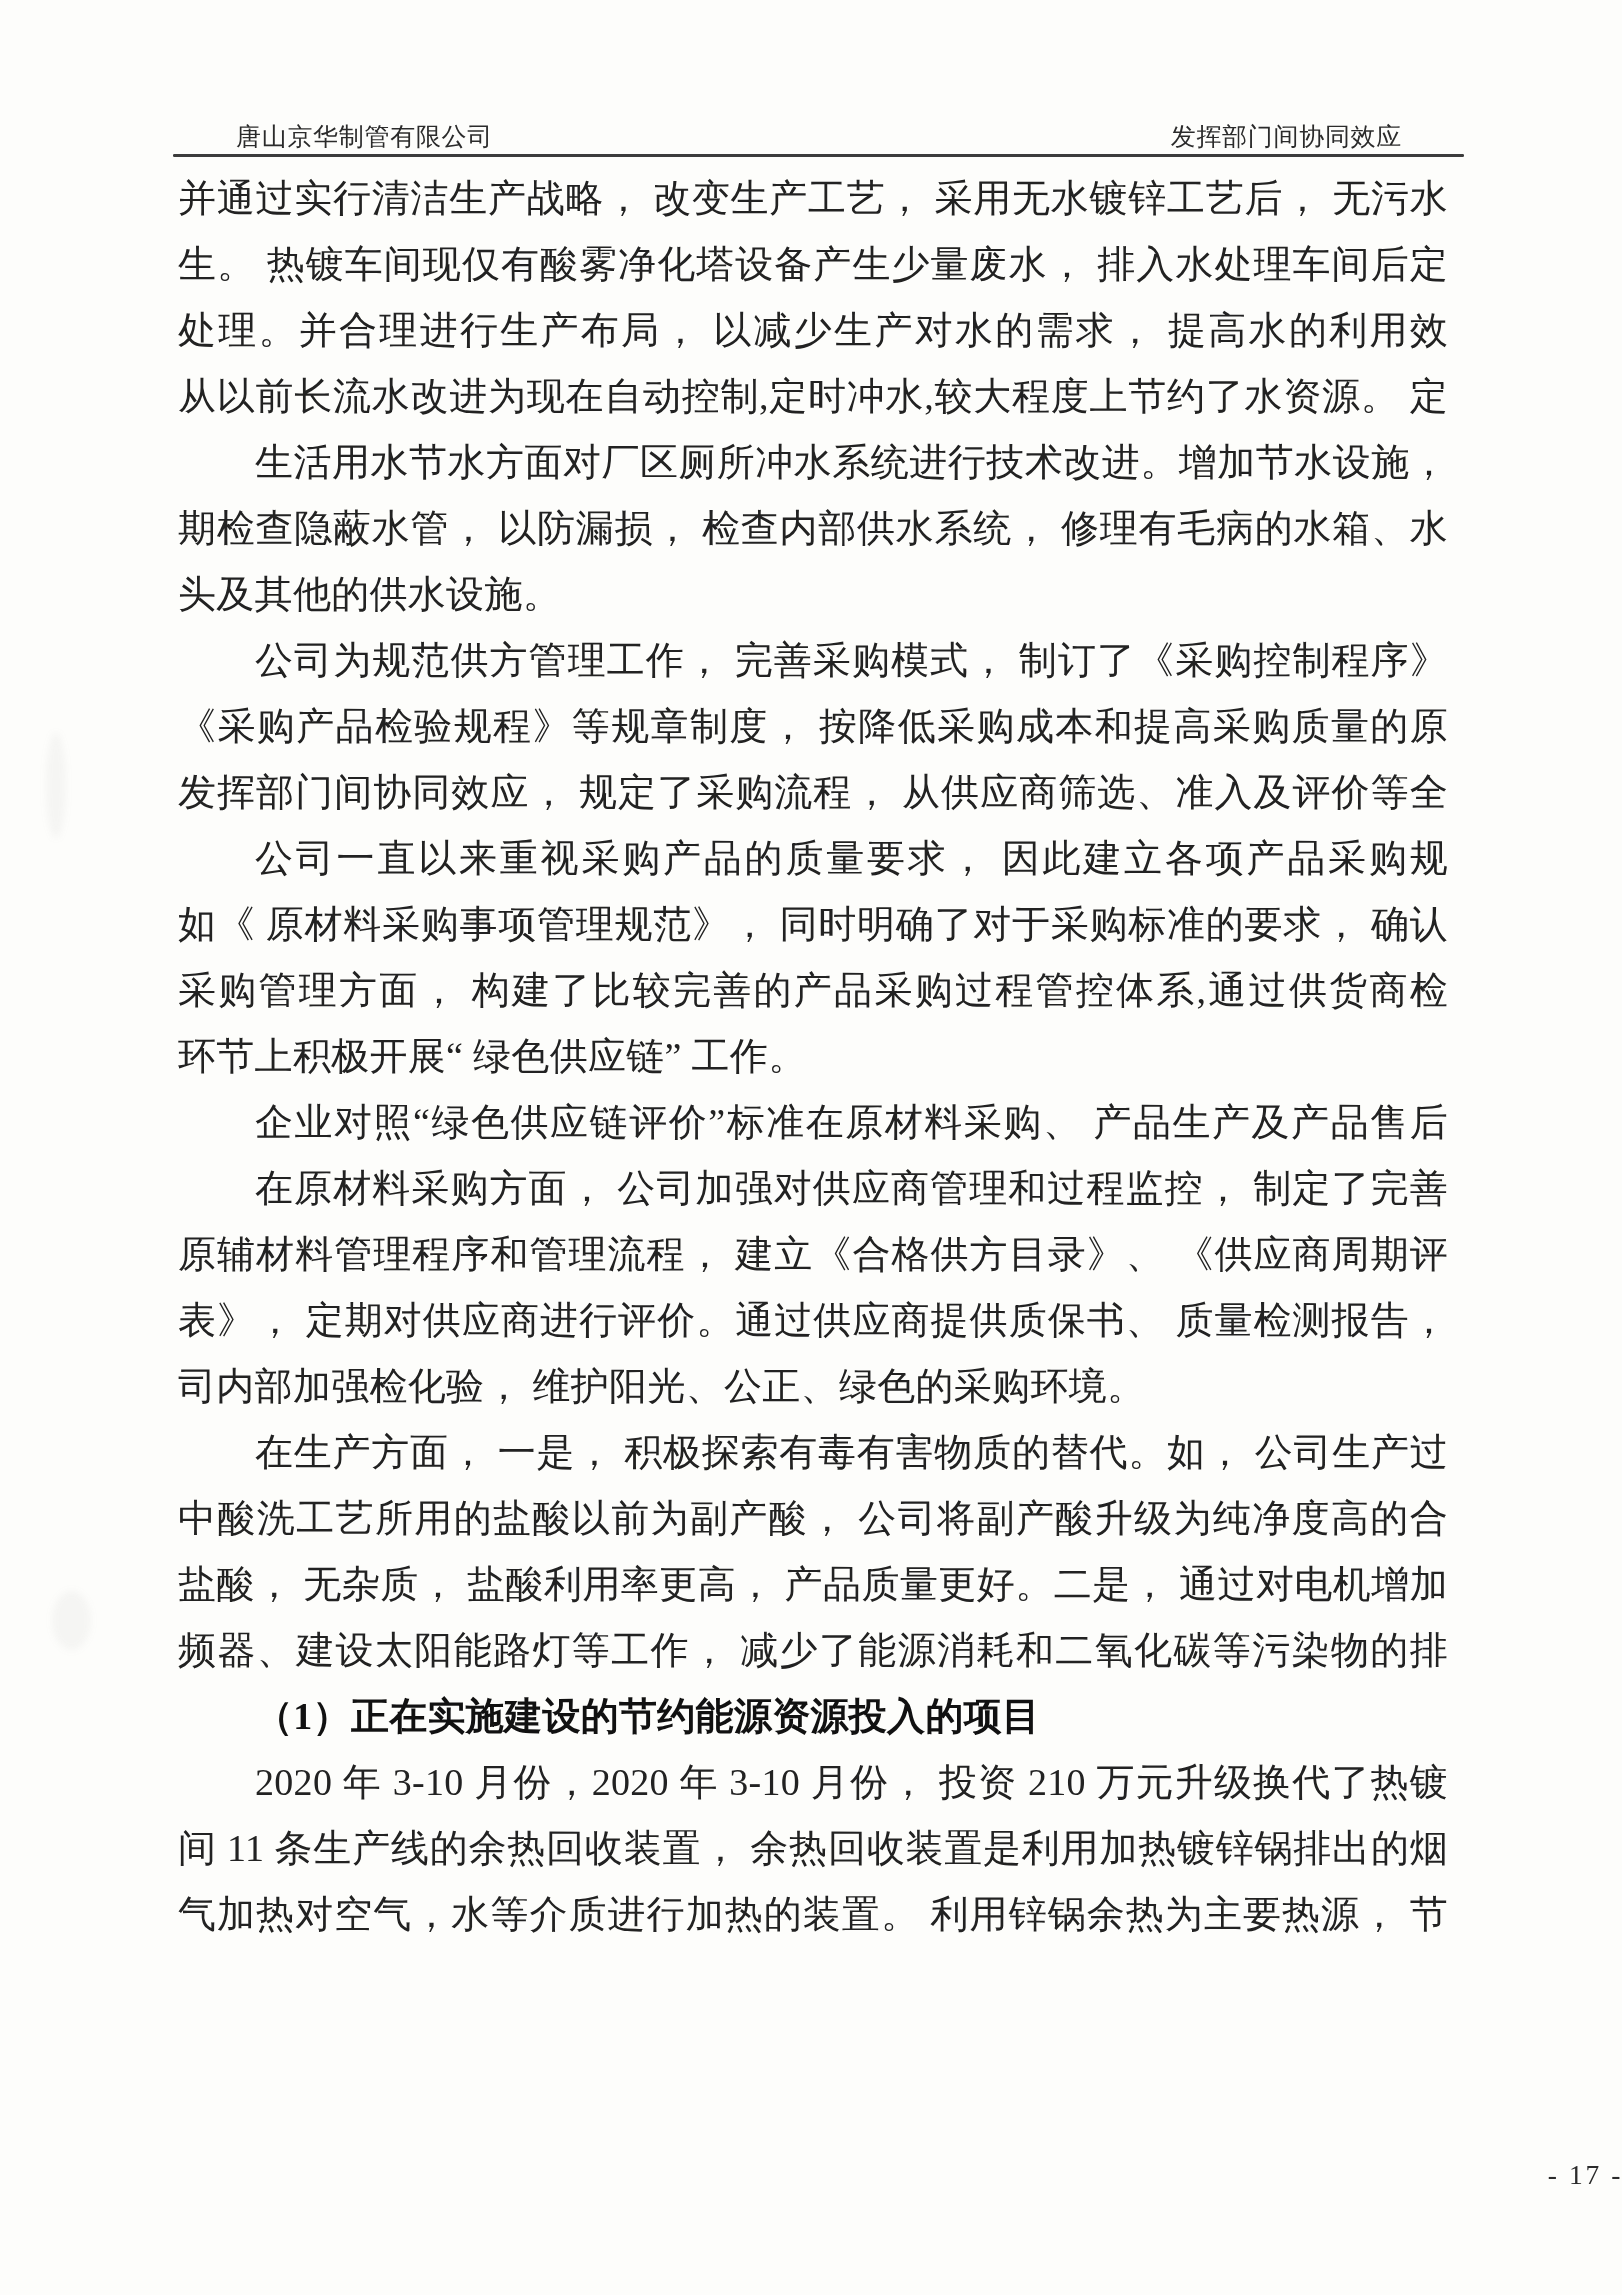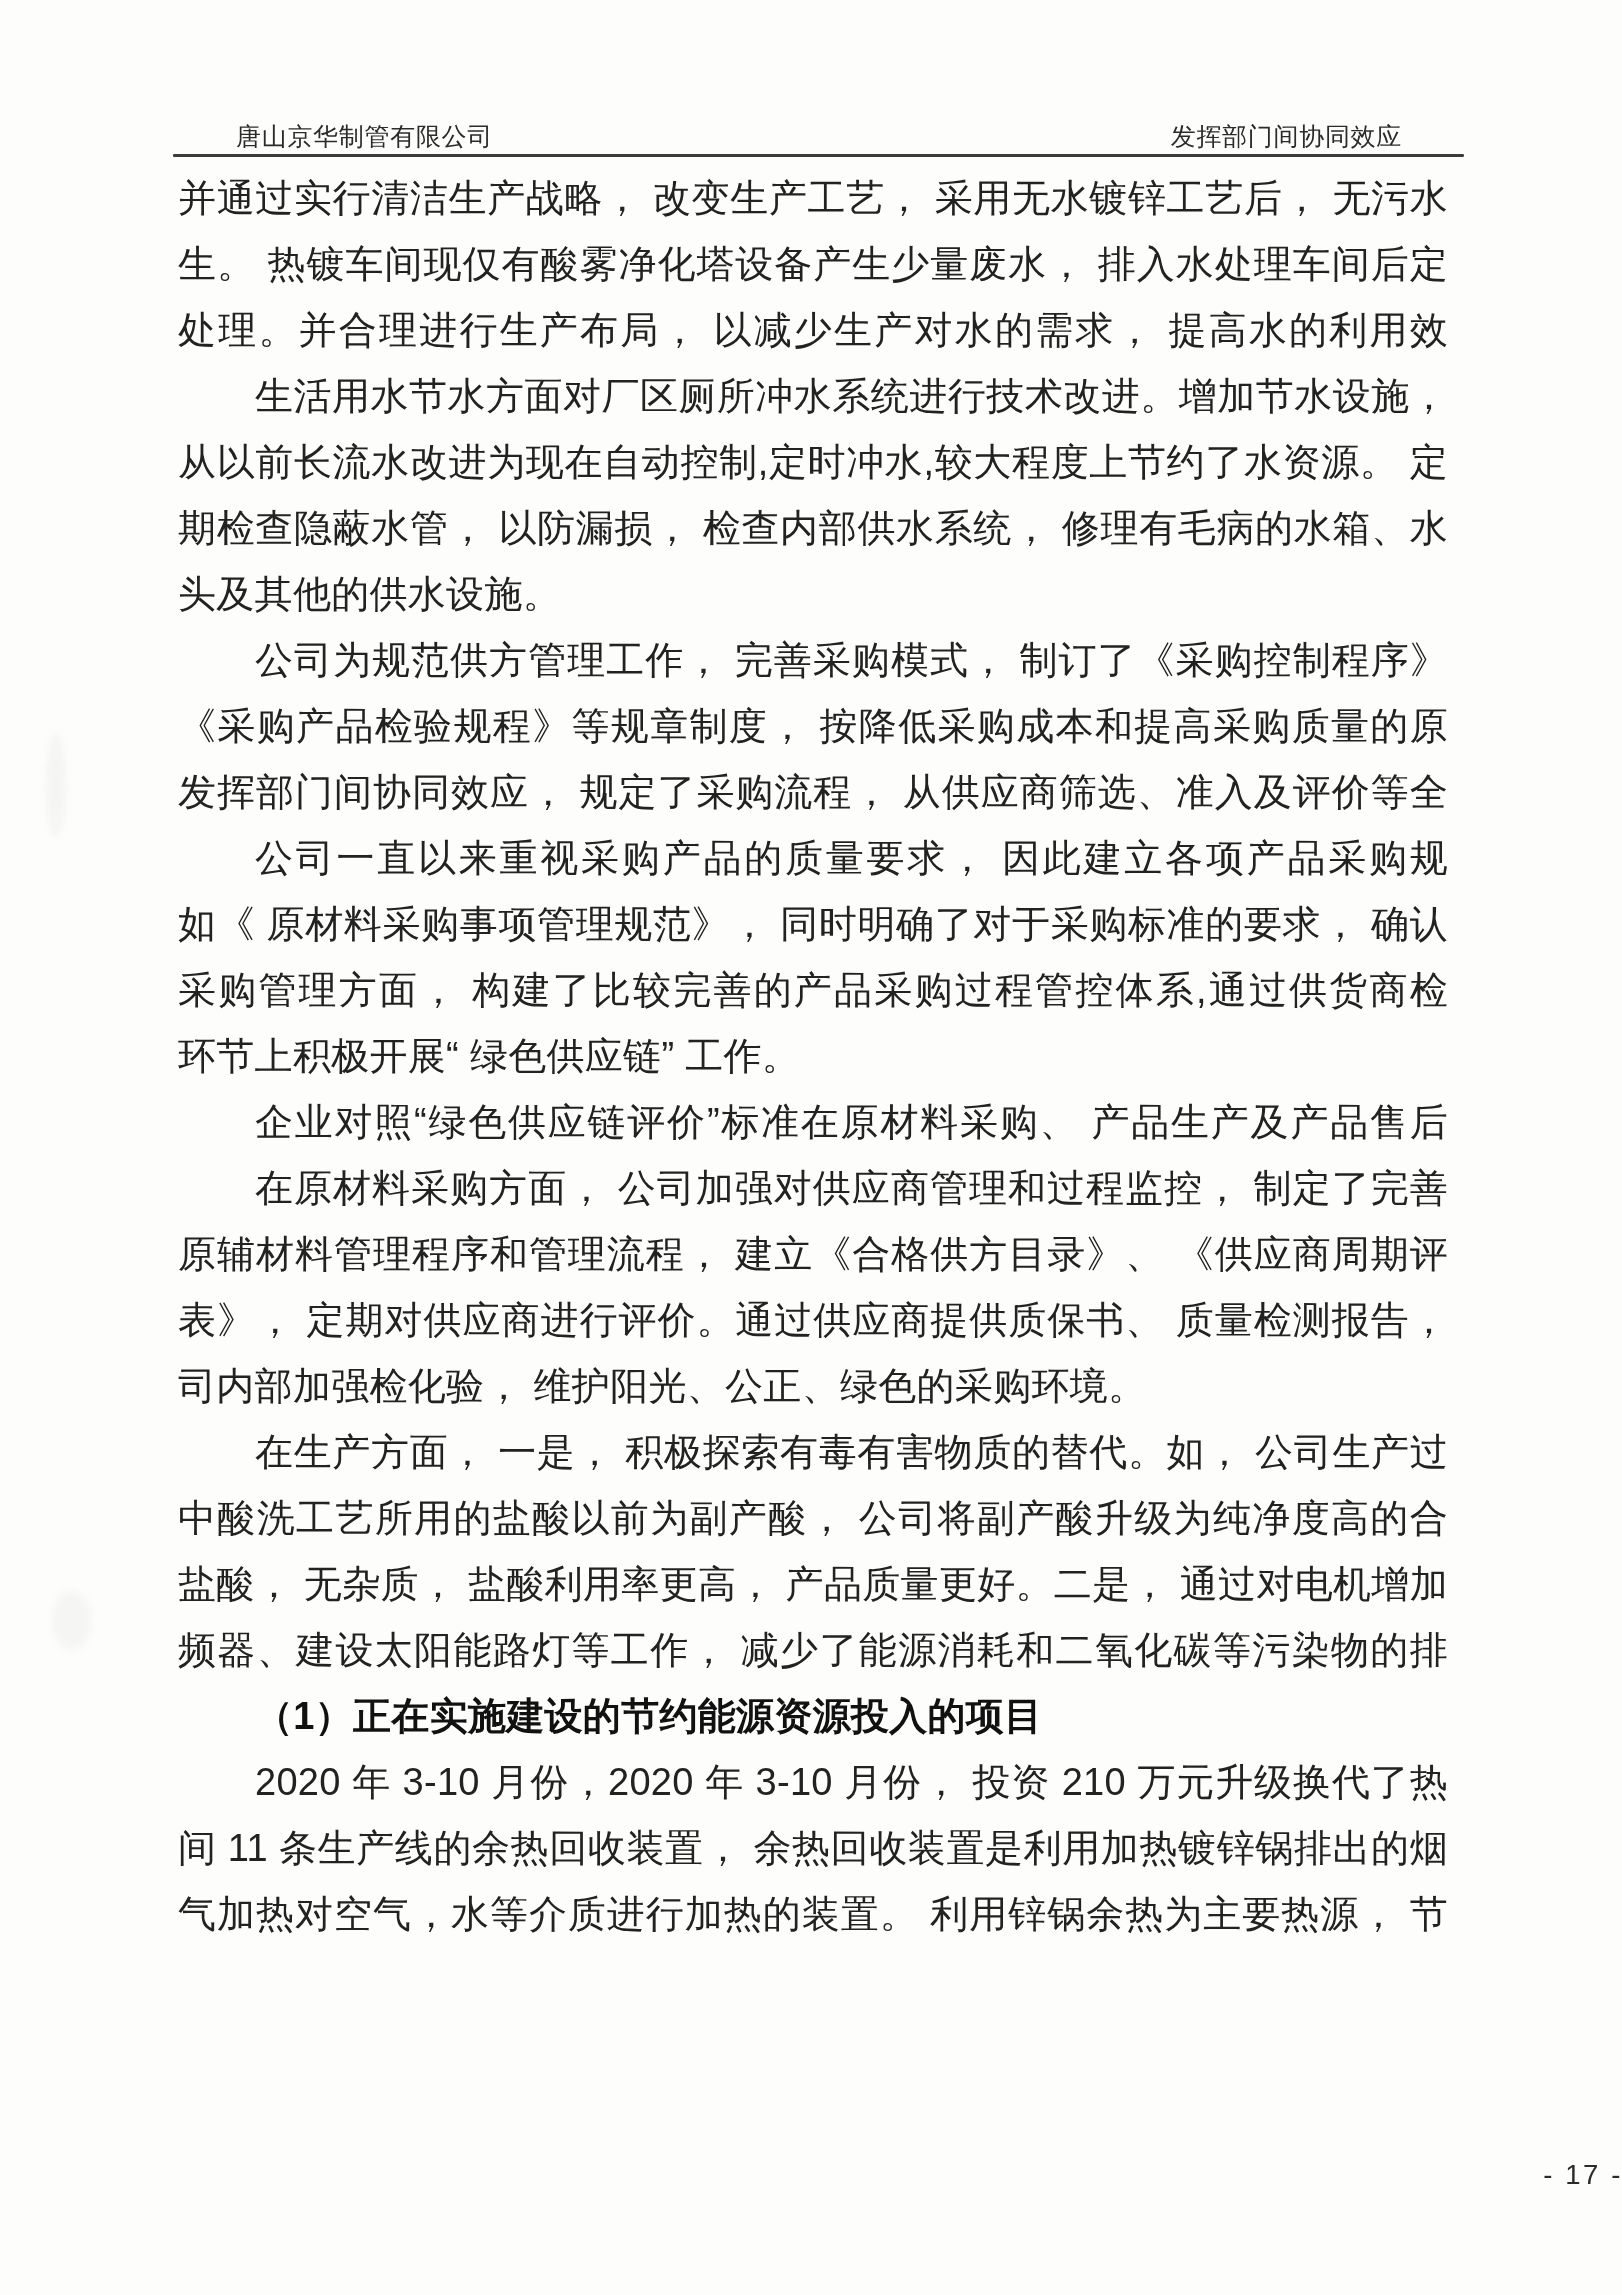--- a/index.html
+++ b/index.html
@@ -1,21 +1,21 @@
 <!DOCTYPE html>
 <html lang="zh" style="font-size:10.5px"><head>
 <meta charset="utf-8">
 <style>
   html,body{margin:0;padding:0;background:#d8d8d8;}
   .page{
     position:relative;
     width:1623px;height:2295px;
     margin:0 auto;
     background:#fdfdfb;
-    font-family:Liberation Sans, sans-serif;
+    font-family:Liberation Serif, serif;
     color:#1f1f1f;
     overflow:hidden;
   }
   
   .header{
     position:absolute;
     left:236px;
     width:1166px; 
     top:122px;
     display:flex;
@@ -92,22 +92,22 @@
 
   <div class="header-rule"></div>
 
   <div class="content">
       <div class="block">
         <div class="line j">并通过实行清洁生产战略， 改变生产工艺， 采用无水镀锌工艺后， 无污水产</div>
         <div class="line j">生。 热镀车间现仅有酸雾净化塔设备产生少量废水， 排入水处理车间后定期</div>
         <div class="line j">处理。并合理进行生产布局， 以减少生产对水的需求， 提高水的利用效率。</div>
       </div>
       <div class="block">
+        <div class="line j">从以前长流水改进为现在自动控制,定时冲水,较大程度上节约了水资源。 定</div>
         <div class="line j indent">生活用水节水方面对厂区厕所冲水系统进行技术改进。增加节水设施，</div>
-        <div class="line j">从以前长流水改进为现在自动控制,定时冲水,较大程度上节约了水资源。 定</div>
         <div class="line j">期检查隐蔽水管， 以防漏损， 检查内部供水系统， 修理有毛病的水箱、水龙</div>
         <div class="line">头及其他的供水设施。</div>
       </div>
       <div class="block">
         <div class="line j indent">公司为规范供方管理工作， 完善采购模式， 制订了《采购控制程序》 、</div>
         <div class="line j">《采购产品检验规程》等规章制度， 按降低采购成本和提高采购质量的原则，</div>
         <div class="line j">发挥部门间协同效应， 规定了采购流程， 从供应商筛选、准入及评价等全方</div>
       </div>
       <div class="block">
         <div class="line j indent">公司一直以来重视采购产品的质量要求， 因此建立各项产品采购规范，</div>

